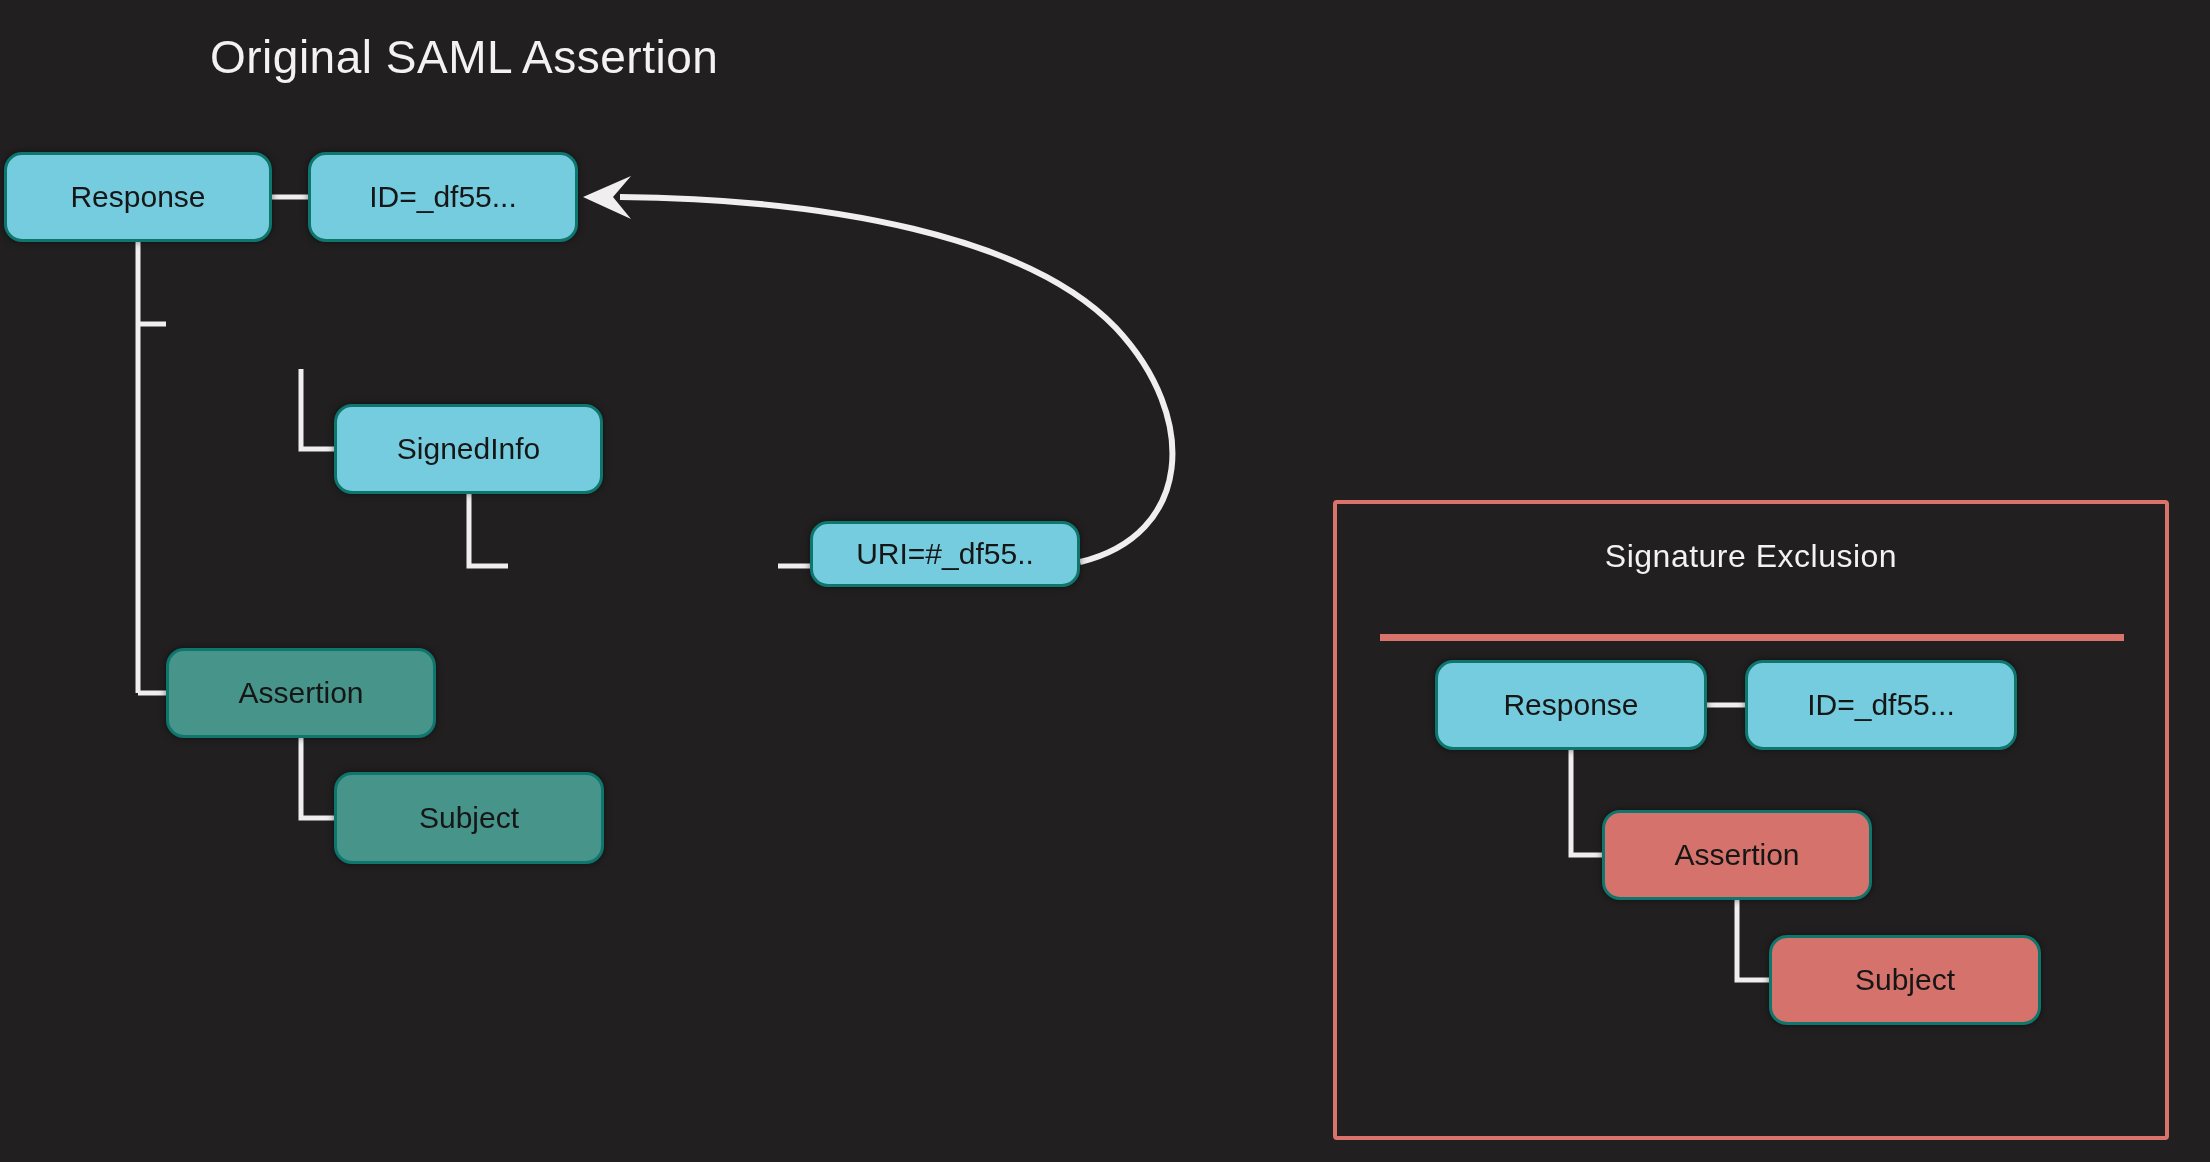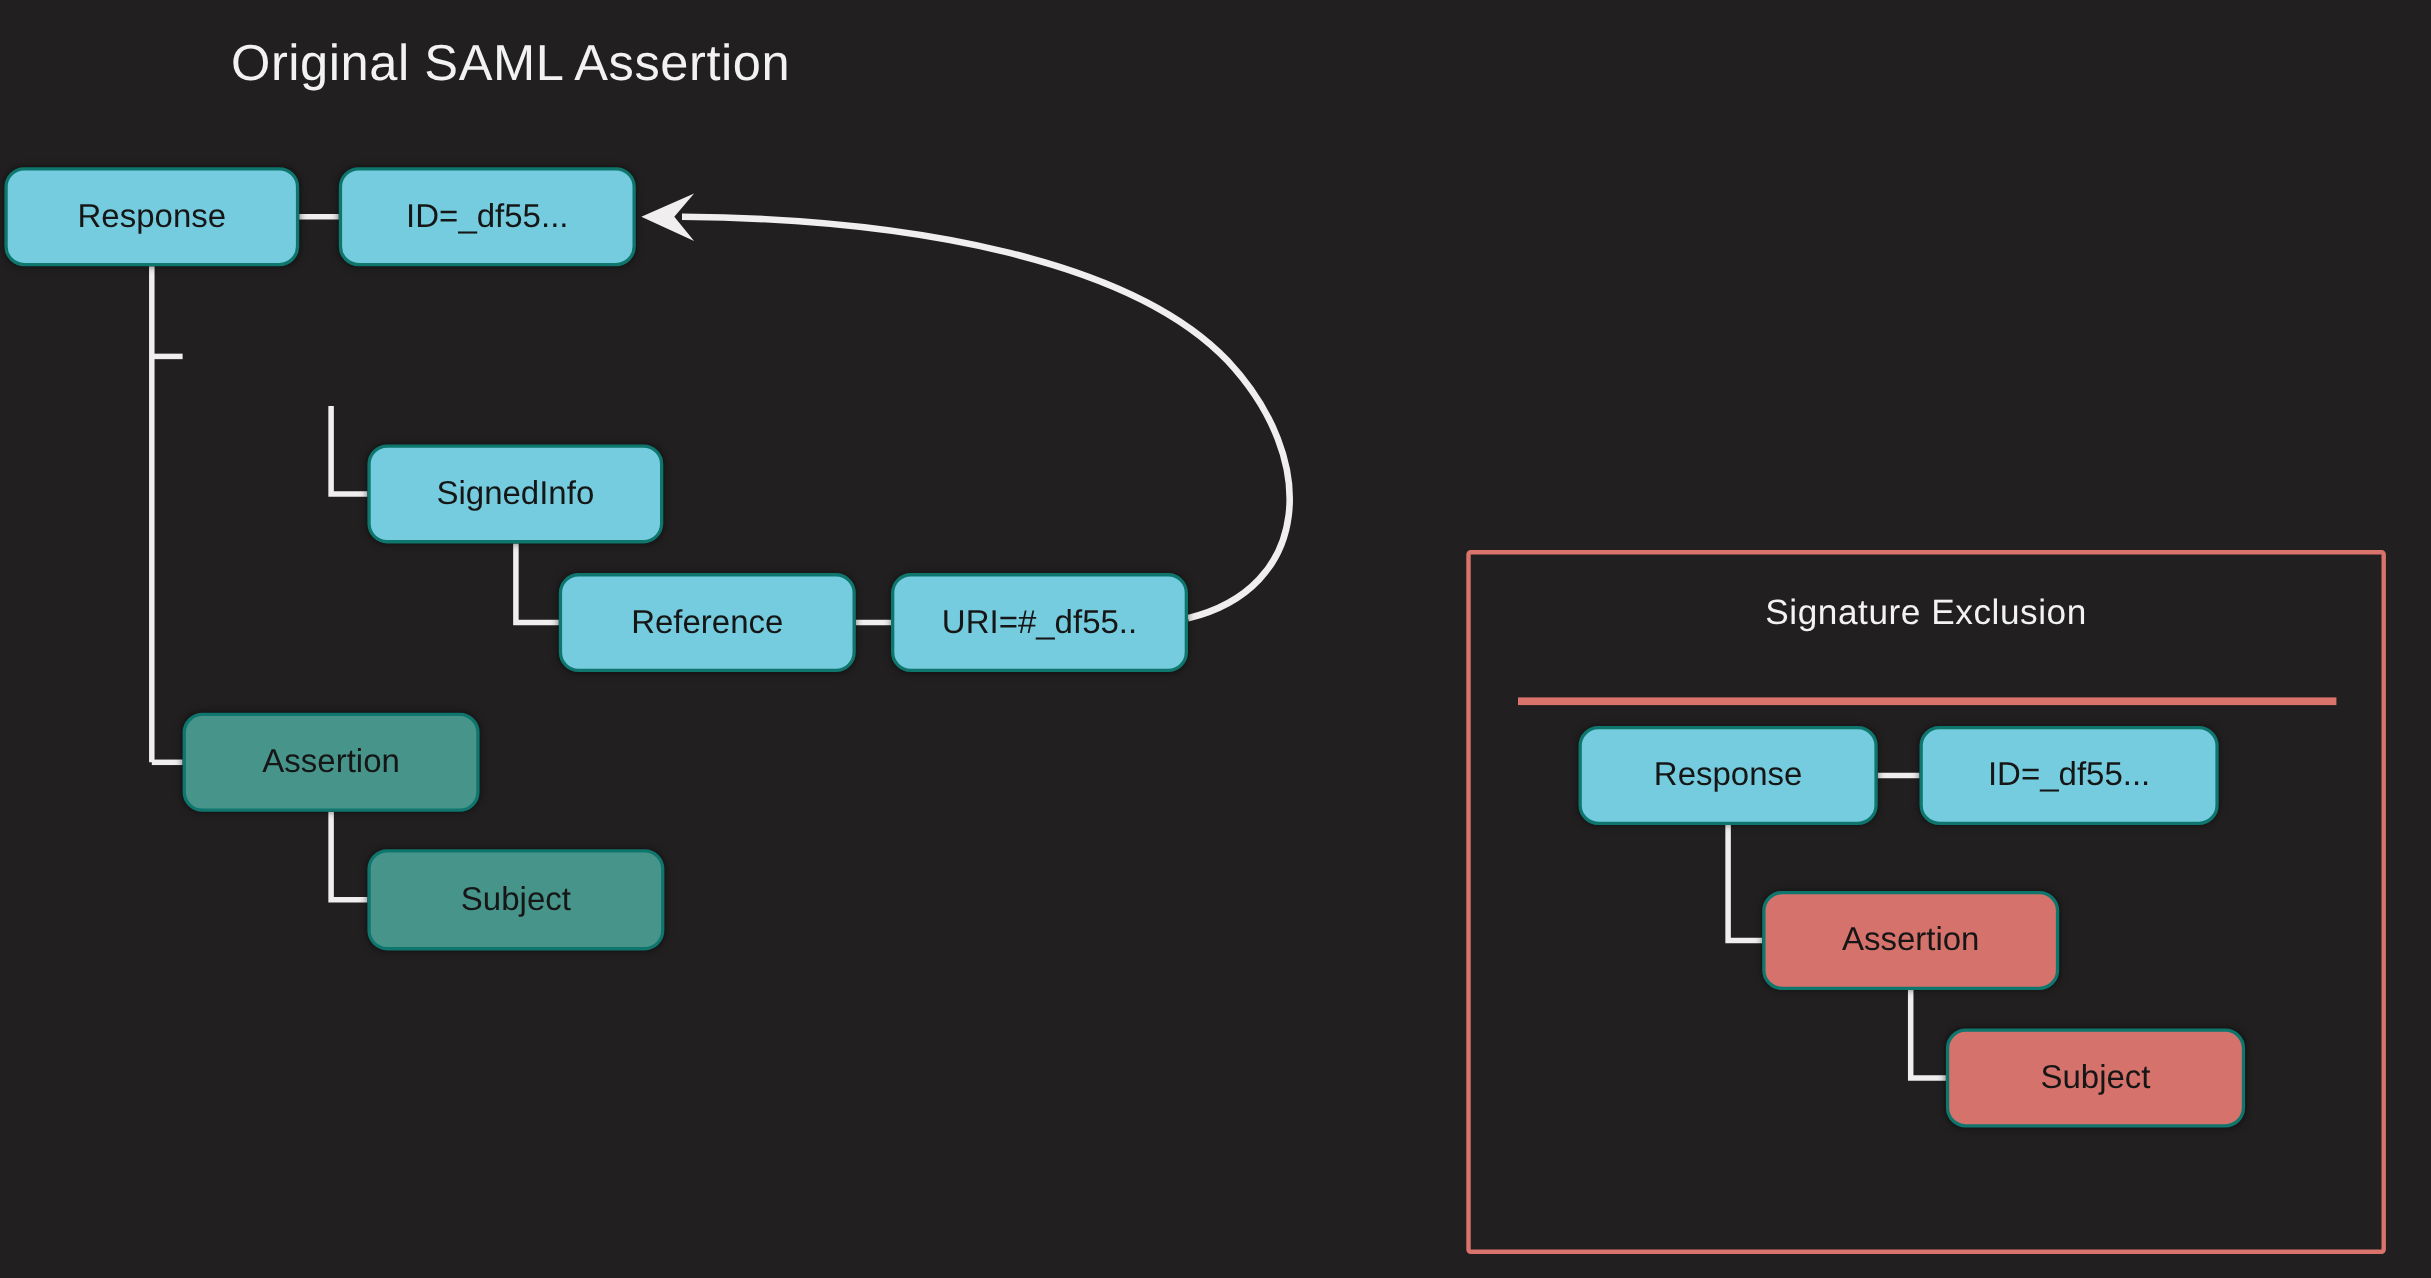--- a/index.html
+++ b/index.html
@@ -112,22 +112,21 @@
     <path class="connector" d="M1707 705 H1745"></path>
     <path class="connector" d="M1571 750 V855 H1602"></path>
     <path class="connector" d="M1737 900 V980 H1769"></path>
   </svg>
 
   <div class="diagram-title" style="left:210px; top:30px;">Original SAML Assertion</div>
 
   <div class="node cyan" style="left:4px;   top:152px; width:268px; height:90px;">Response</div>
   <div class="node cyan" style="left:308px; top:152px; width:270px; height:90px;">ID=_df55...</div>
   <div class="node cyan" style="left:334px; top:404px; width:269px; height:90px;">SignedInfo</div>
-  <div class="node cyan" style="left:508px; top:521px; width:270px; height:90px;">Reference</div>
-  <div class="node cyan" style="left:810px; top:521px; width:270px; height:90px;">URI=#_df55..</div>
+  <div class="node cyan" style="left:810px; top:521px; width:270px; height:66px;">URI=#_df55..</div>
   <div class="node teal" style="left:166px; top:648px; width:270px; height:90px;">Assertion</div>
   <div class="node teal" style="left:334px; top:772px; width:270px; height:92px;">Subject</div>
 
   <div class="panel">
     <div class="panel-title">Signature Exclusion</div>
     <div class="panel-underline"></div>
   </div>
 
   <div class="node cyan" style="left:1435px; top:660px; width:272px; height:90px;">Response</div>
   <div class="node cyan" style="left:1745px; top:660px; width:272px; height:90px;">ID=_df55...</div>

